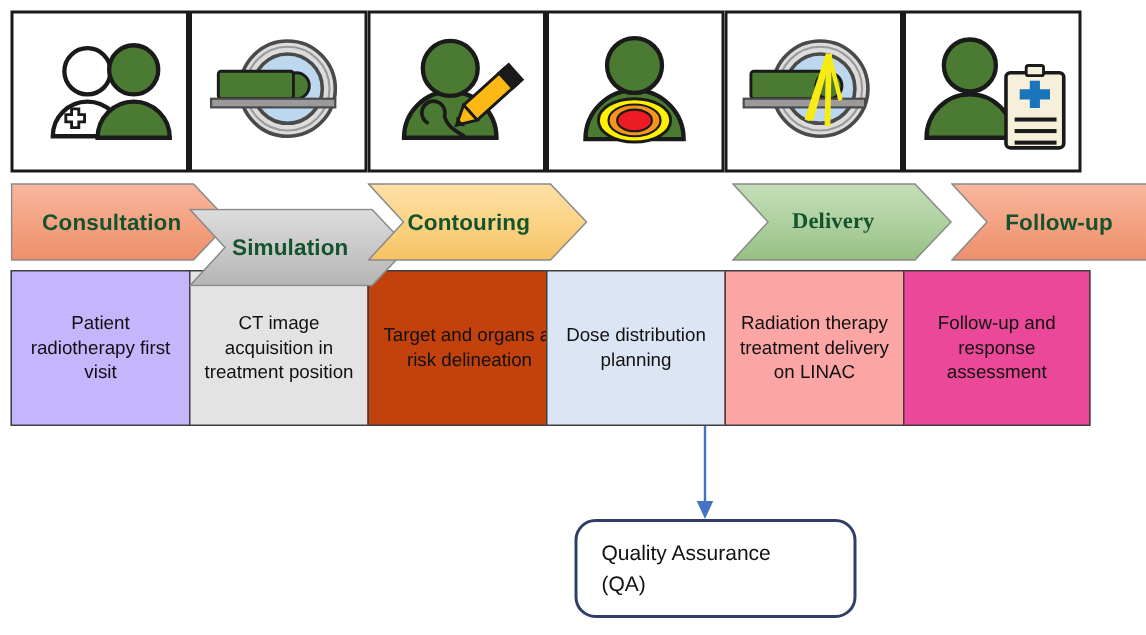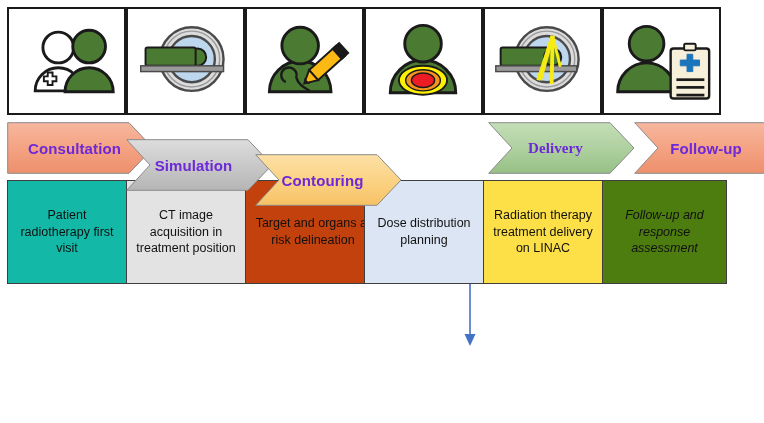--- a/index.html
+++ b/index.html
@@ -37,21 +37,21 @@
     box-sizing: border-box;
     display: flex;
     align-items: center;
     justify-content: center;
   }
   .chevron .chev-label {
     position: relative;
     z-index: 2;
     font-size: 15px;
     font-weight: bold;
-    color: #6d28d9;
+    color: #14532d;
     letter-spacing: 0.1px;
     white-space: nowrap;
     transform: translateX(-6px);
   }
   .chevron svg {
     position: absolute;
     inset: 0;
     width: 100%;
     height: 100%;
     z-index: 1;
@@ -203,21 +203,21 @@
           <stop offset="0%" stop-color="#DDDDDD"></stop>
           <stop offset="50%" stop-color="#C9C9C9"></stop>
           <stop offset="100%" stop-color="#B5B5B5"></stop>
         </linearGradient>
       </defs>
       <path d="M0.7 0.7 H122 L146 26 L122 51.3 H0.7 L24 26 Z" fill="url(#g-simulation)" stroke="#8a8a8a" stroke-width="1"></path>
     </svg>
     <span class="chev-label">Simulation</span>
   </div>
 
-  <div class="chevron" style="left:255px; width:147px;margin-top:32px;">
+  <div class="chevron" style="left:245px; width:147px;">
     <svg viewBox="0 0 147 52" preserveAspectRatio="none">
       <defs>
         <linearGradient id="g-contouring" x1="0" y1="0" x2="0" y2="1">
           <stop offset="0%" stop-color="#FDE0A6"></stop>
           <stop offset="50%" stop-color="#FBD385"></stop>
           <stop offset="100%" stop-color="#F6C264"></stop>
         </linearGradient>
       </defs>
       <path d="M0.7 0.7 H122 L146 26 L122 51.3 H0.7 L24 26 Z" fill="url(#g-contouring)" stroke="#8a8a8a" stroke-width="1"></path>
     </svg>
@@ -246,38 +246,44 @@
           <stop offset="0%" stop-color="#F7B79E"></stop>
           <stop offset="50%" stop-color="#F4A383"></stop>
           <stop offset="100%" stop-color="#EE8F6C"></stop>
         </linearGradient>
       </defs>
       <path d="M0.7 0.7 H131 L155 26 L131 51.3 H0.7 L24 26 Z" fill="url(#g-followup)" stroke="#8a8a8a" stroke-width="1"></path>
     </svg>
     <span class="chev-label">Follow-up</span>
   </div>
 
-  <div class="desc-box" style="left:7px; width:120px; background:#14b8a6;">
+  <div class="desc-box" style="left:7px; width:120px; background:#c4b5fd;">
     <span class="desc-text">Patient radiotherapy first visit</span>
   </div>
   <div class="desc-box" style="left:126px; width:120px; background:#E3E3E3;">
     <span class="desc-text">CT image acquisition in treatment position</span>
   </div>
   <div class="desc-box" style="left:245px; width:136px; background:#c2410c;">
     <span class="desc-text">Target and organs at risk delineation</span>
   </div>
   <div class="desc-box" style="left:364px; width:120px; background:#DCE5F4;">
     <span class="desc-text">Dose distribution planning</span>
   </div>
-  <div class="desc-box" style="left:483px; width:120px; background:#fde047;">
+  <div class="desc-box" style="left:483px; width:120px; background:#fca5a5;">
     <span class="desc-text">Radiation therapy treatment delivery on LINAC</span>
   </div>
-  <div class="desc-box" style="left:602px; width:125px; background:#4d7c0f;font-style:italic;">
+  <div class="desc-box" style="left:602px; width:125px; background:#ec4899;">
     <span class="desc-text">Follow-up and response assessment</span>
   </div>
 
   <svg id="connector" viewBox="0 0 34 66">
     <line x1="15" y1="0" x2="15" y2="52" stroke="#4472C4" stroke-width="1.6"></line>
     <path d="M15 62 L9.5 50 H20.5 Z" fill="#4472C4"></path>
   </svg>
 
+  <div id="qa-box">
+    <div class="qa-text">
+      <div>Quality Assurance</div>
+      <div>(QA)</div>
+    </div>
+  </div>
 
 </div>
 
 </body></html>

